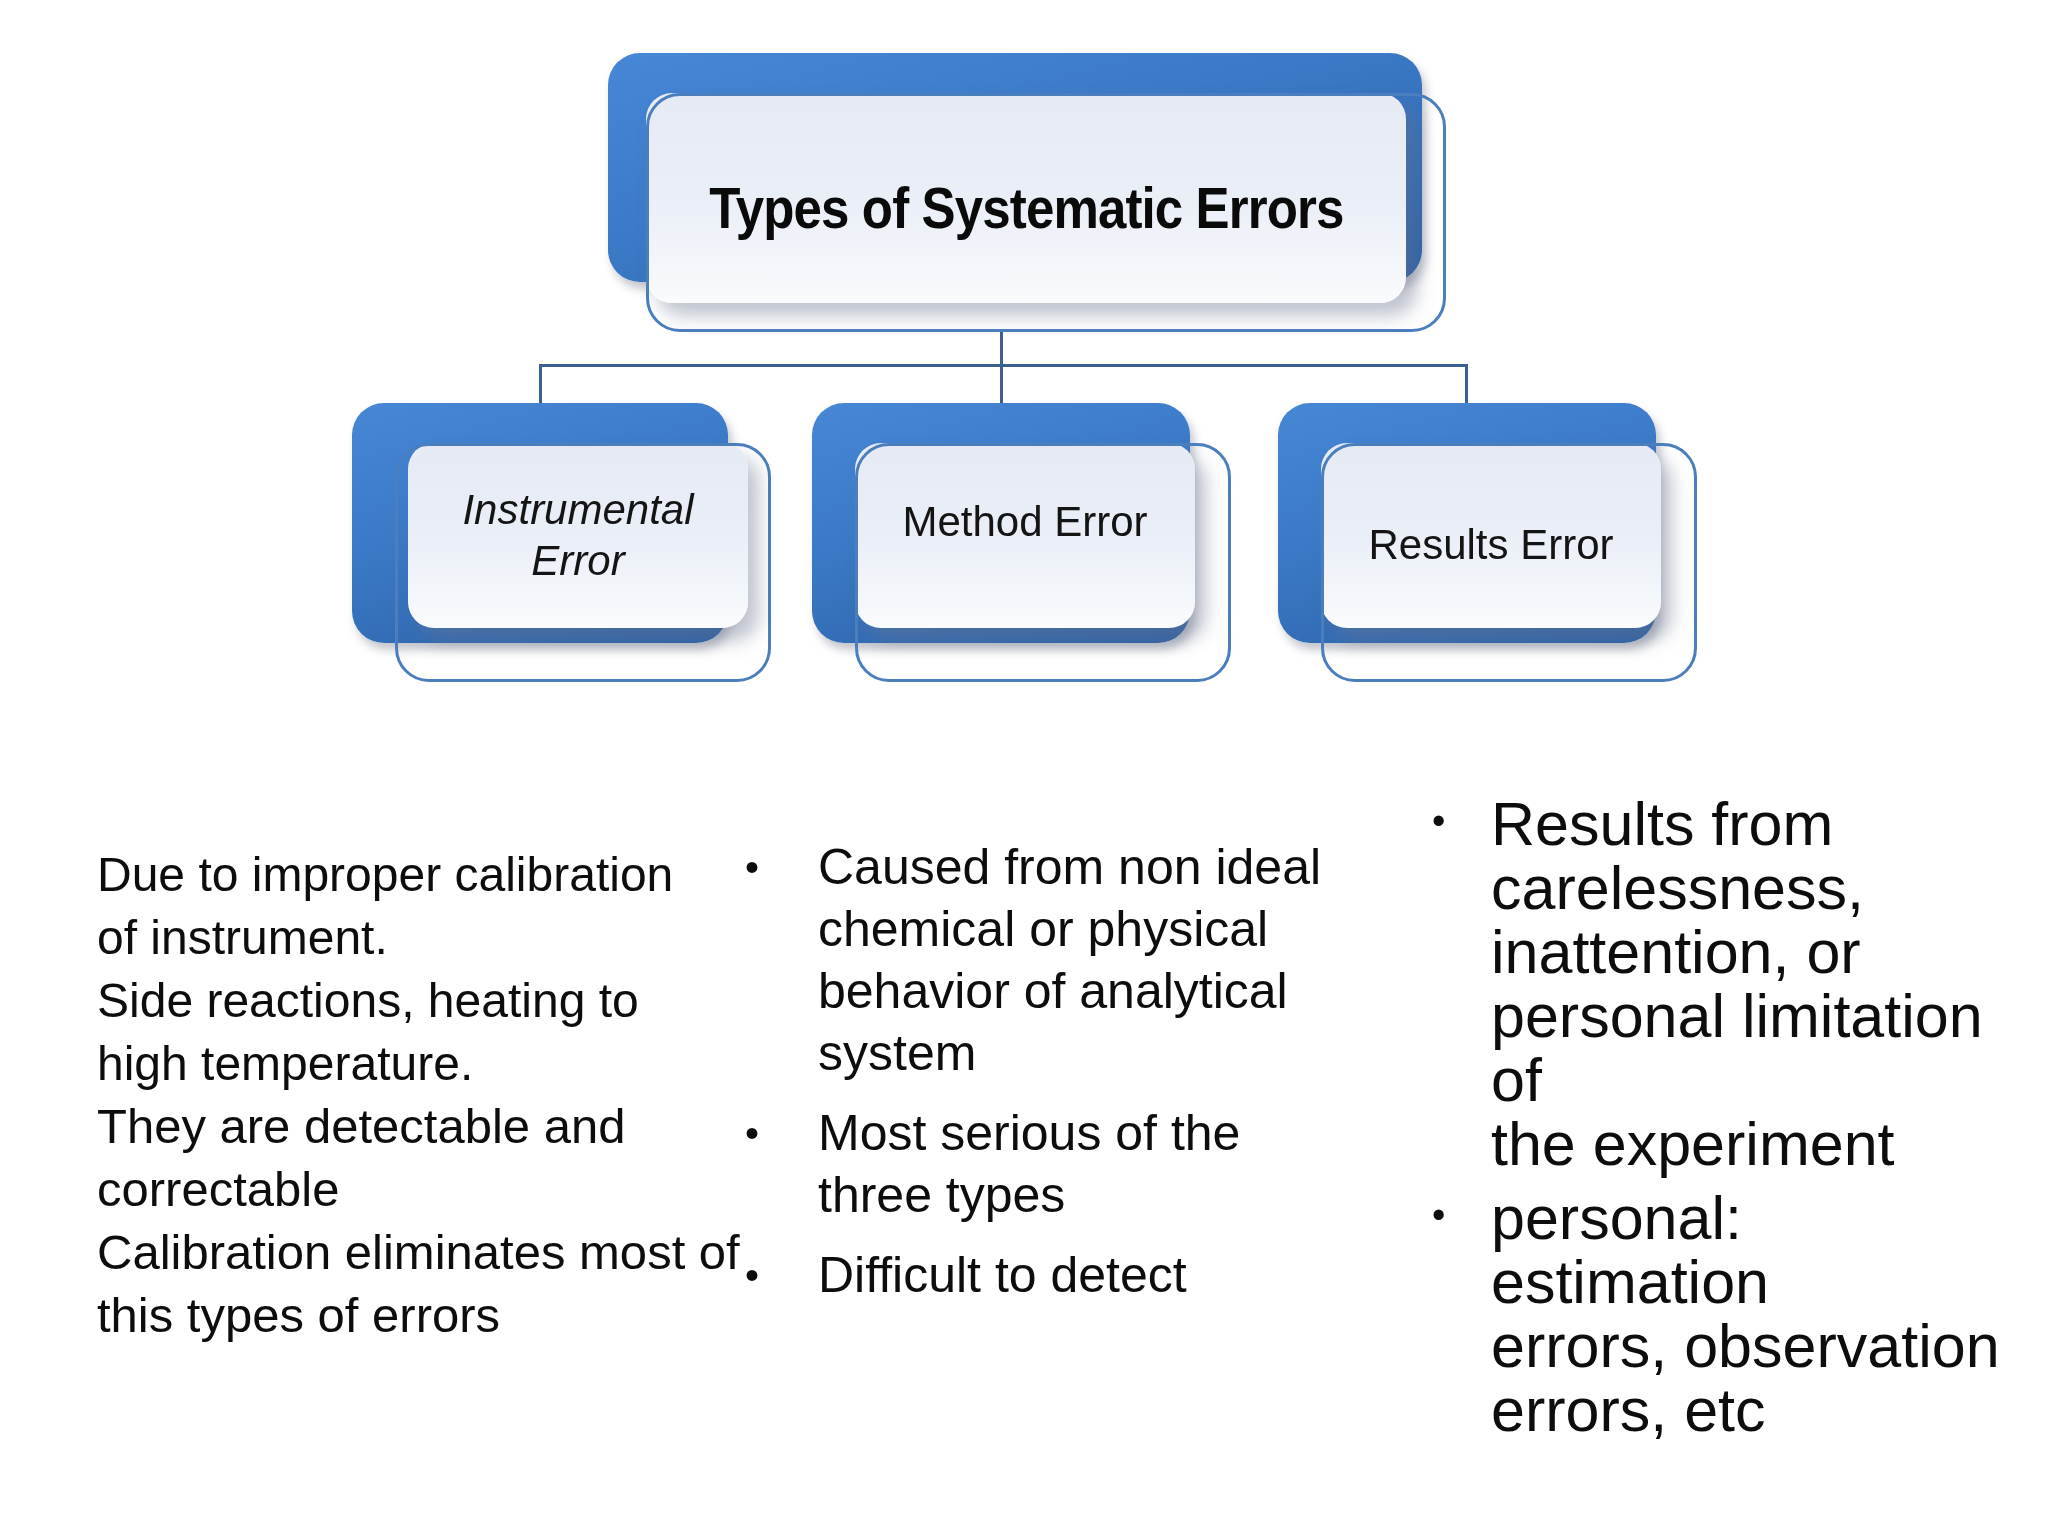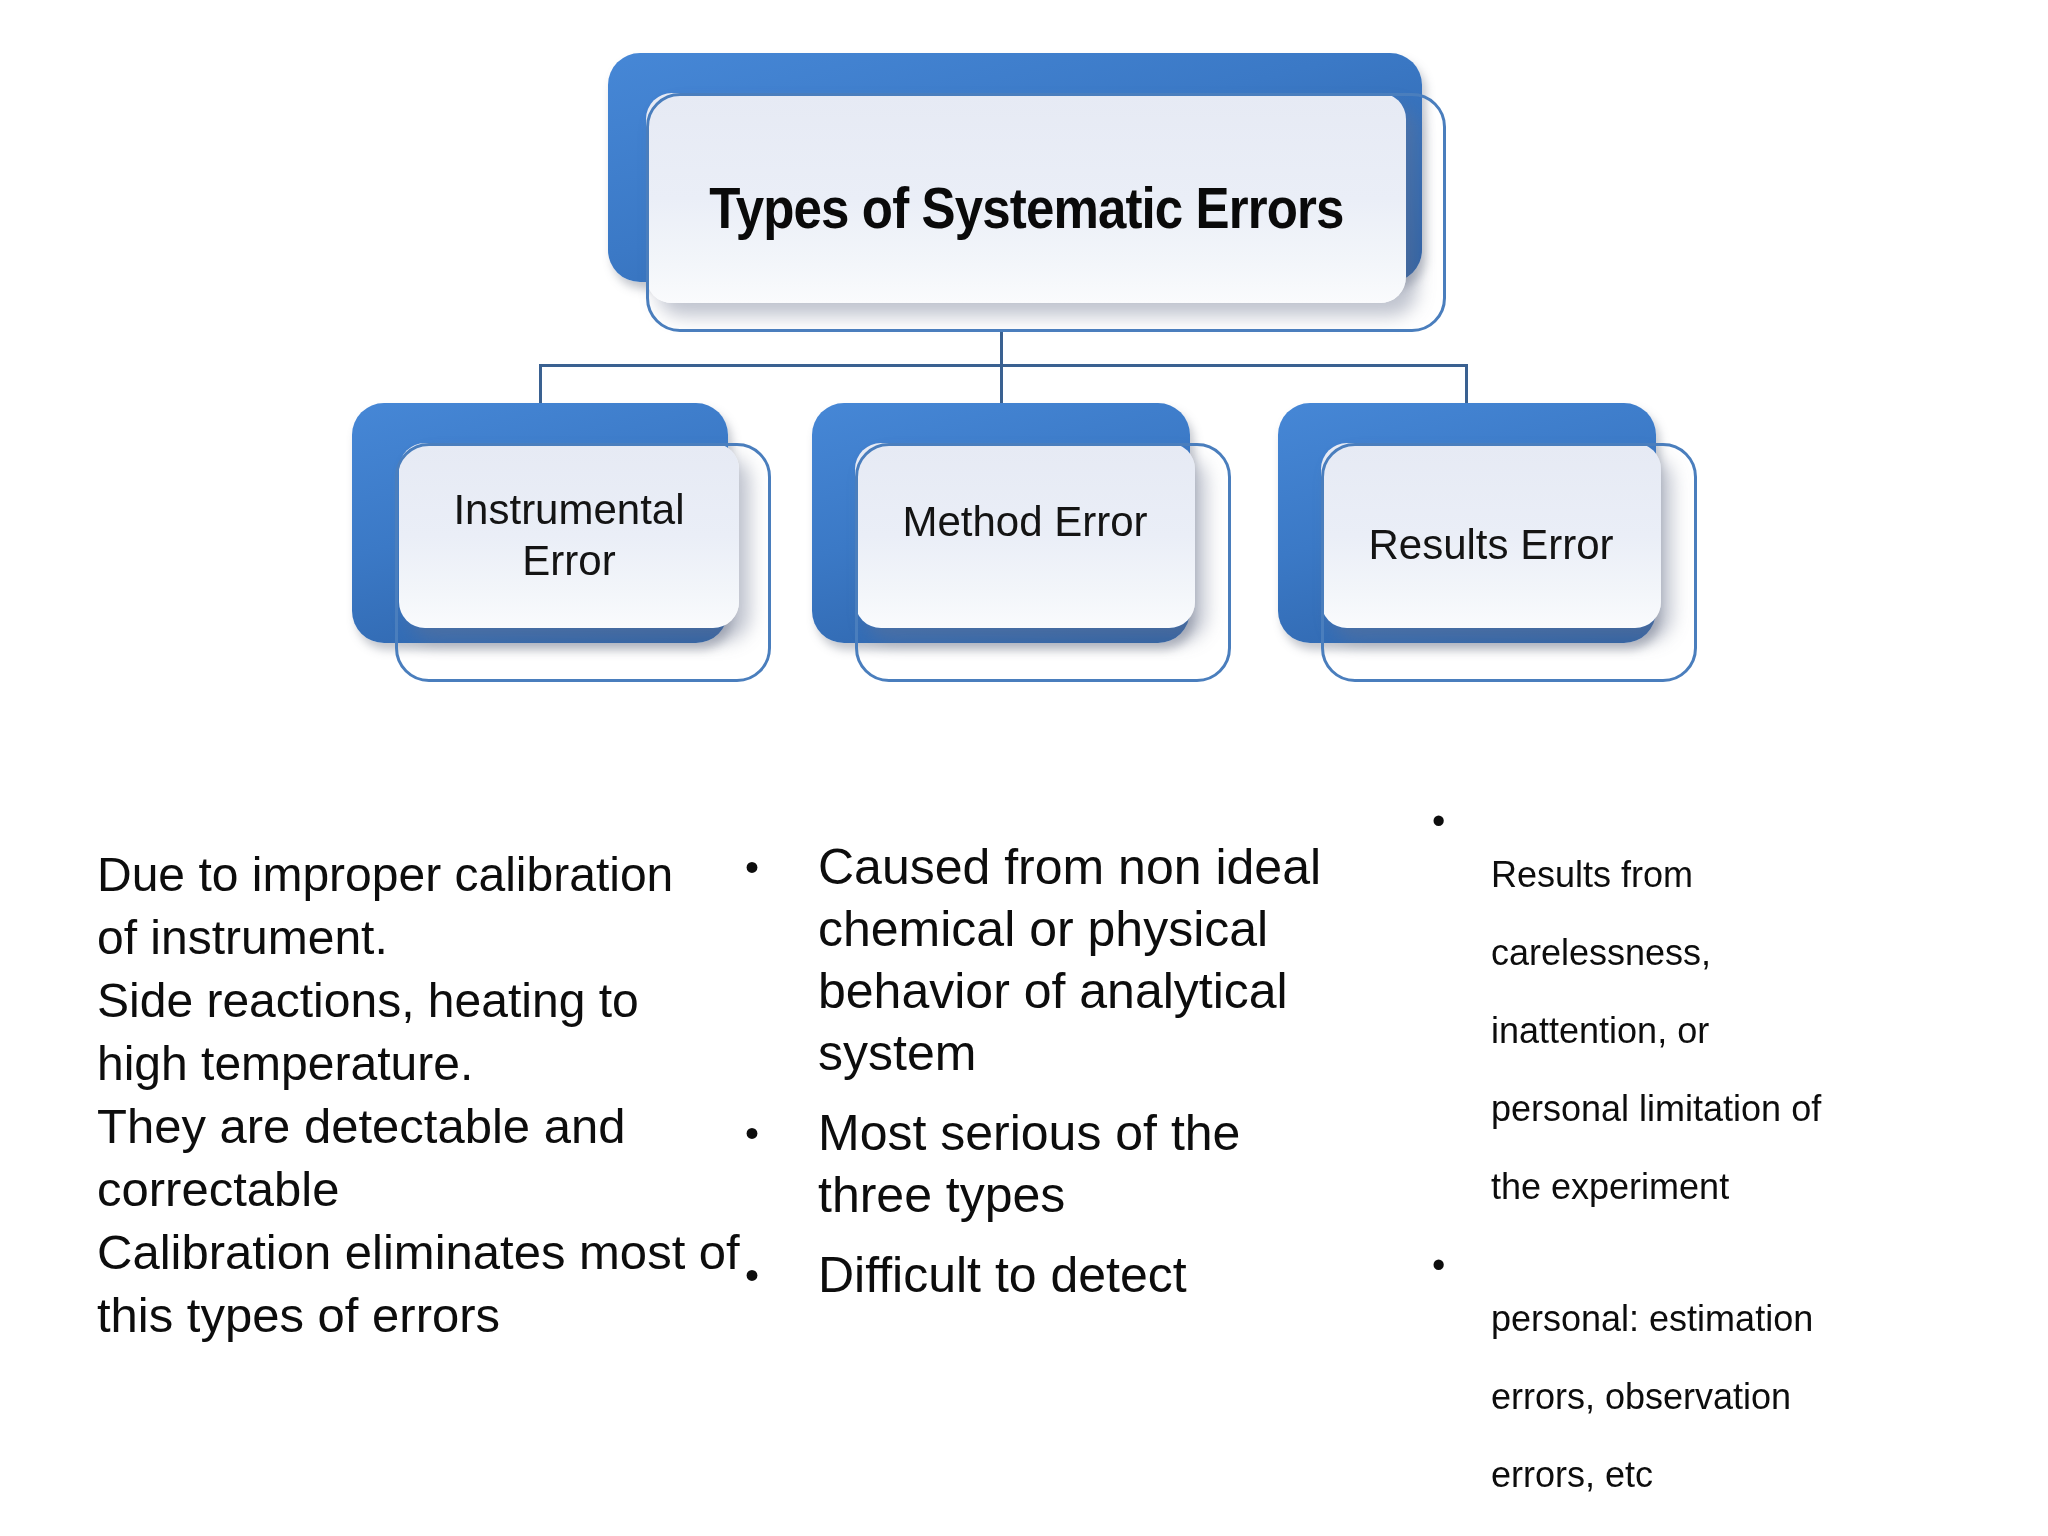--- a/index.html
+++ b/index.html
@@ -44,21 +44,21 @@
   .para.big   { font-size:48px; }
   .para.small { font-size:49px; }
 
   .li { display:flex; align-items:flex-start; }
   .col-method .li   { margin-bottom:18px; }
   .col-personal .li { margin-bottom:10px; }
   .marker { flex:0 0 73px; font-size:40px; line-height:62px; }
   .btext  { white-space:pre-line; }
   .col-method .btext   { font-size:50px; line-height:62px; }
   .col-personal .marker{ flex:0 0 59px; font-size:38px; line-height:58px; }
-  .col-personal .btext { font-size:36px; line-height:78px;margin-top:44px; }
+  .col-personal .btext { font-size:61px; line-height:64px; }
 </style>
 </head>
 <body>
 
 <div id="stage">
 
   <div class="conn v" style="left:1000px; top:330px; height:36px;"></div>
   <div class="conn h" style="left:539px;  top:364px; width:929px;"></div>
   <div class="conn v" style="left:539px;  top:366px; height:38px;"></div>
   <div class="conn v" style="left:1000px; top:366px; height:38px;"></div>
@@ -67,21 +67,21 @@
   <div class="node" style="left:608px; top:53px; width:841px; height:282px;">
     <div class="back" style="width:814px; height:229px;"></div>
     <div class="fill" style="left:38px; top:40px; width:760px; height:210px;">
       <span class="title-text">Types of Systematic Errors</span>
     </div>
     <div class="outline" style="left:38px; top:40px; width:794px; height:233px;"></div>
   </div>
 
   <div class="node" style="left:352px; top:403px; width:422px; height:282px;">
     <div class="back" style="width:376px; height:240px;"></div>
-    <div class="fill" style="left:47px; top:40px; width:340px; height:185px;">
+    <div class="fill" style="left:56px; top:40px; width:340px; height:185px;font-style:italic;">
       <span class="node-label">Instrumental Error</span>
     </div>
     <div class="outline" style="left:43px; top:40px; width:370px; height:233px;"></div>
   </div>
 
   <div class="node" style="left:812px; top:403px; width:422px; height:282px;">
     <div class="back" style="width:378px; height:240px;"></div>
     <div class="fill" style="left:43px; top:40px; width:340px; height:185px;">
       <span class="node-label" style="padding-bottom:26px;">Method Error</span>
     </div>

